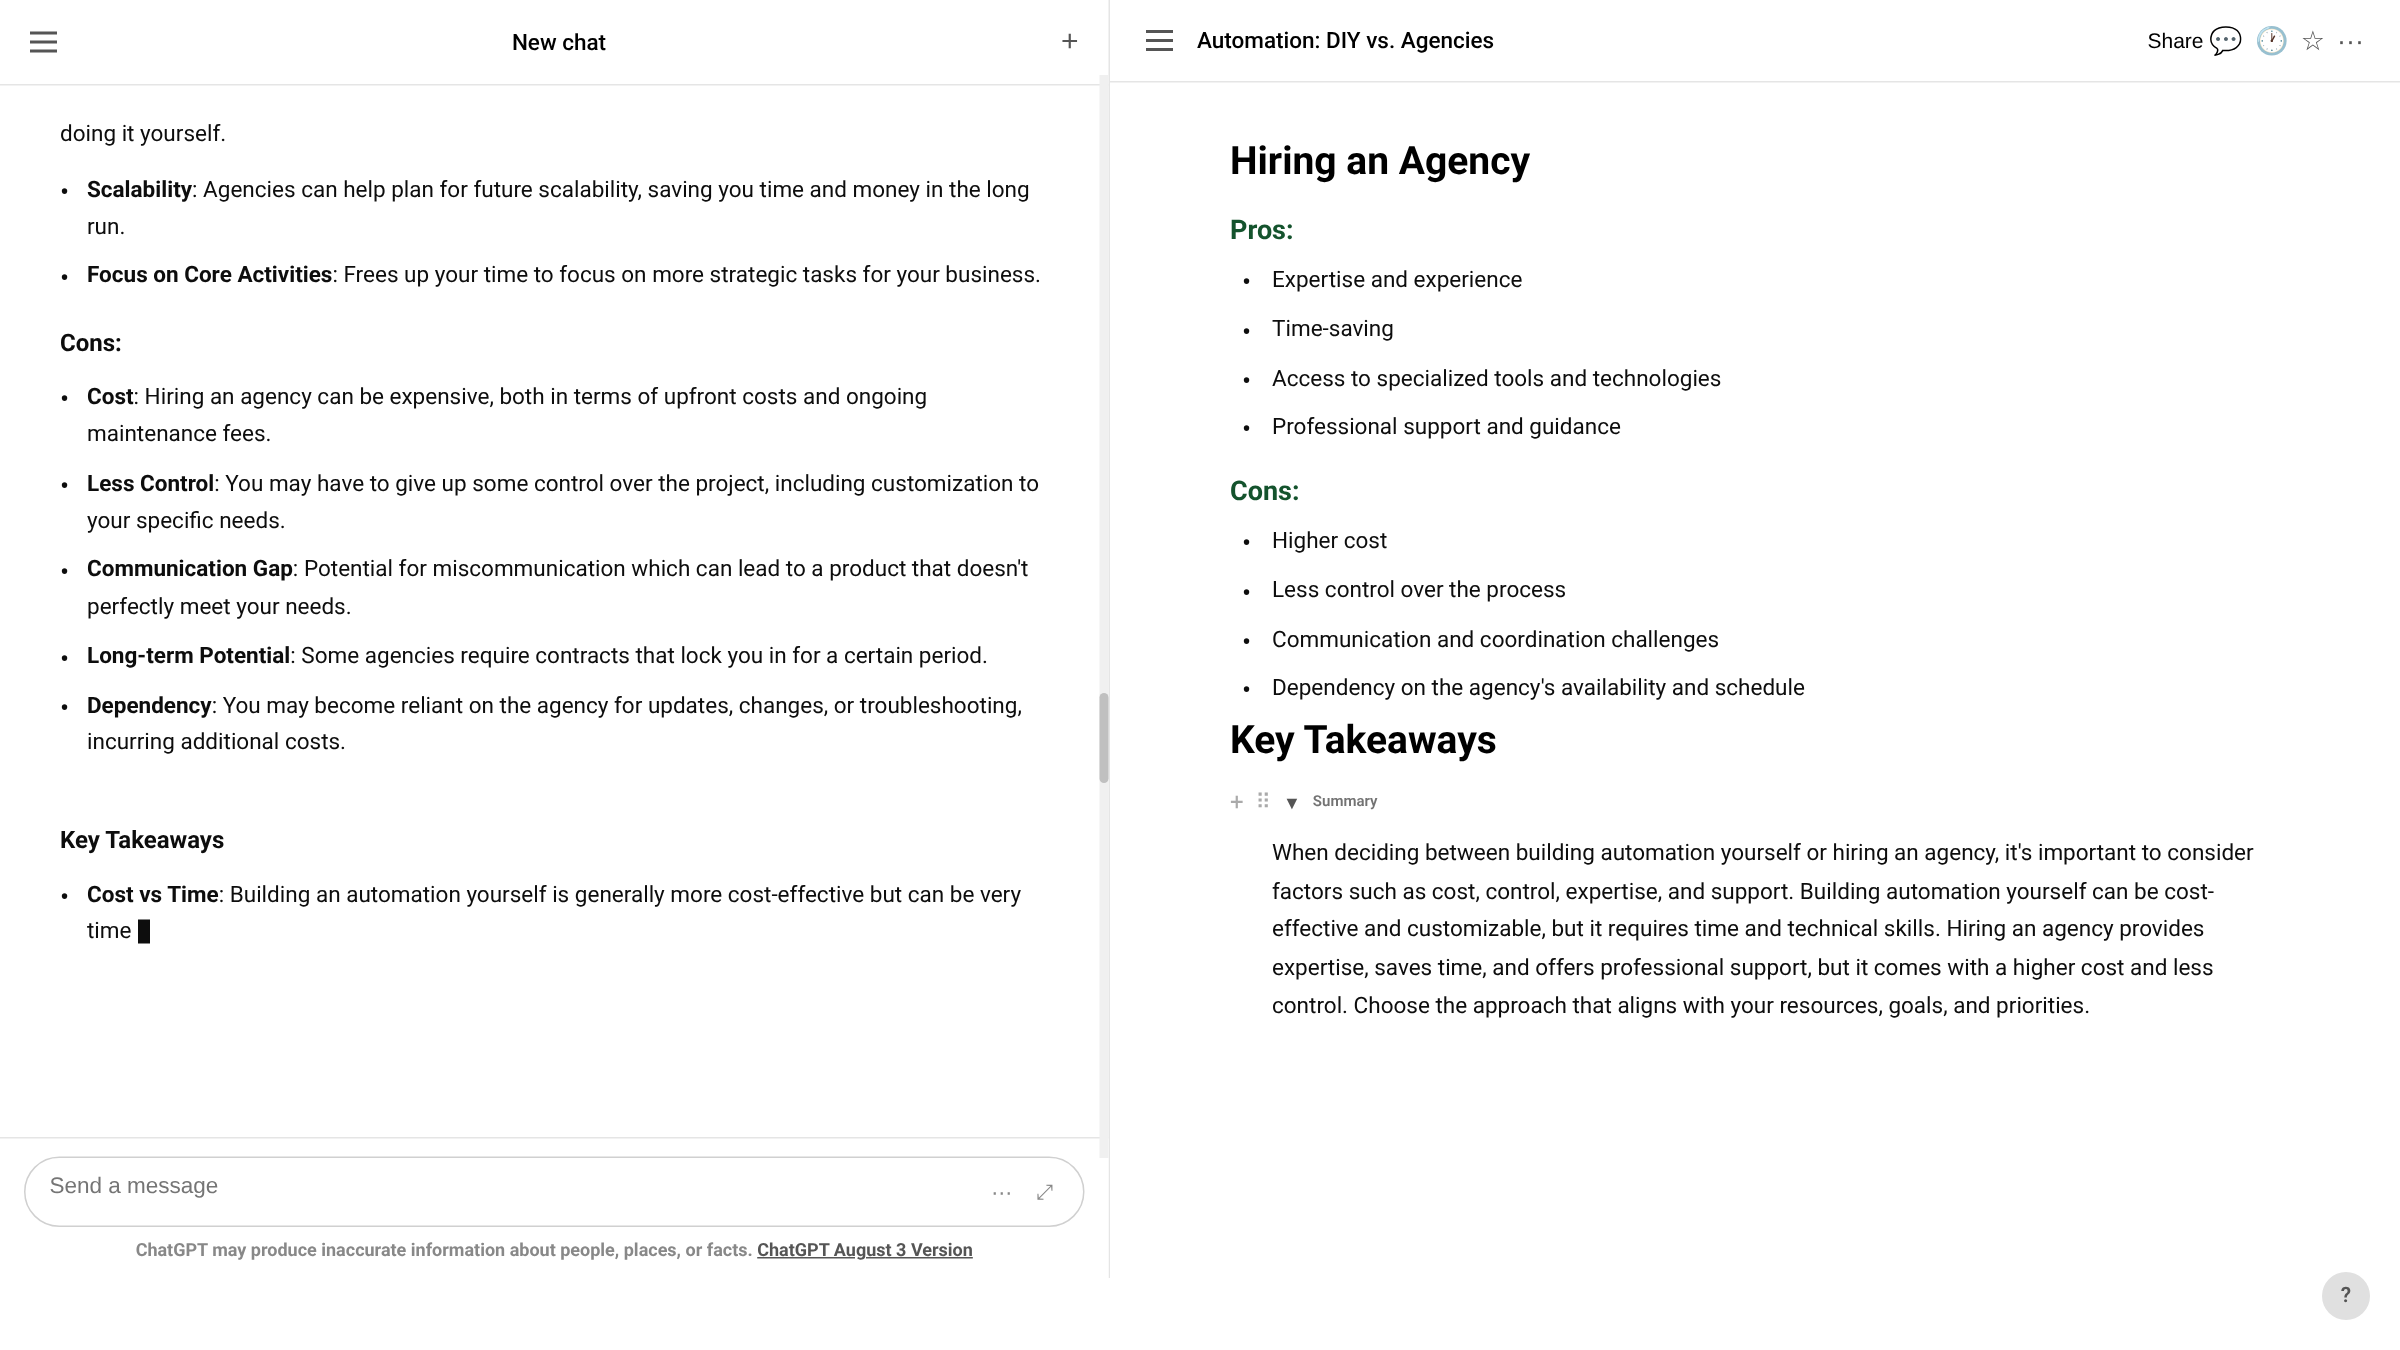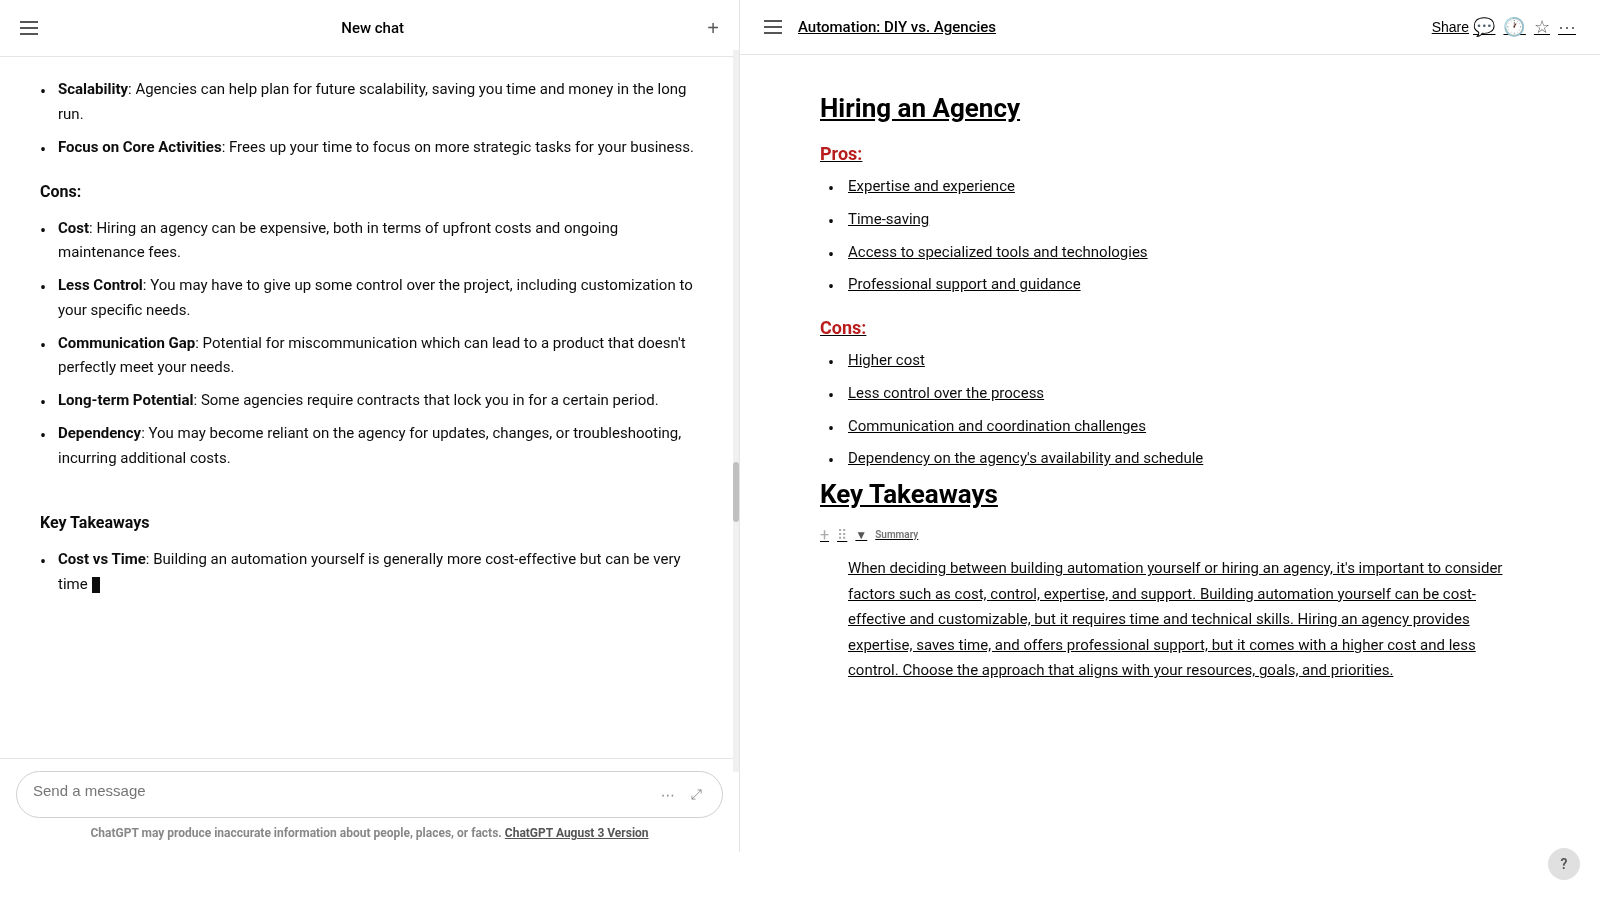--- a/index.html
+++ b/index.html
@@ -182,21 +182,20 @@
       text-decoration: underline;
     }
 
     
     .right-panel {
       flex: 1;
       height: 728px;
       background: #ffffff;
       display: flex;
       flex-direction: column;
-      text-decoration: underline;
     }
 
     .right-header {
       display: flex;
       align-items: center;
       padding: 12px 20px;
       border-bottom: 1px solid #e5e5e5;
       gap: 12px;
     }
 
@@ -239,21 +238,21 @@
       font-size: 26px;
       font-weight: 700;
       color: #000;
       margin-bottom: 16px;
       margin-top: 8px;
     }
 
     .notion-h2 {
       font-size: 18px;
       font-weight: 700;
-      color: #b91c1c;
+      color: #14532d;
       margin-top: 20px;
       margin-bottom: 10px;
     }
 
     .notion-ul {
       list-style: none;
       padding: 0;
       margin: 0 0 8px 0;
     }
 
@@ -355,20 +354,21 @@
           <span></span>
           <span></span>
       </div>
     </button>
     <span class="left-header-center">New chat</span>
     <button class="plus-icon icon-btn">+</button>
   </div>
 
   <div class="chat-content">
     <div class="chat-text">
+      <p>doing it yourself.</p>
 
       <ul class="notion-ul">
         <li><strong>Scalability</strong>: Agencies can help plan for future scalability, saving you time and money in the long run.</li>
         <li><strong>Focus on Core Activities</strong>: Frees up your time to focus on more strategic tasks for your business.</li>
       </ul>
 
       <div class="section-title">Cons:</div>
 
       <ul class="notion-ul">
         <li><strong>Cost</strong>: Hiring an agency can be expensive, both in terms of upfront costs and ongoing maintenance fees.</li>

